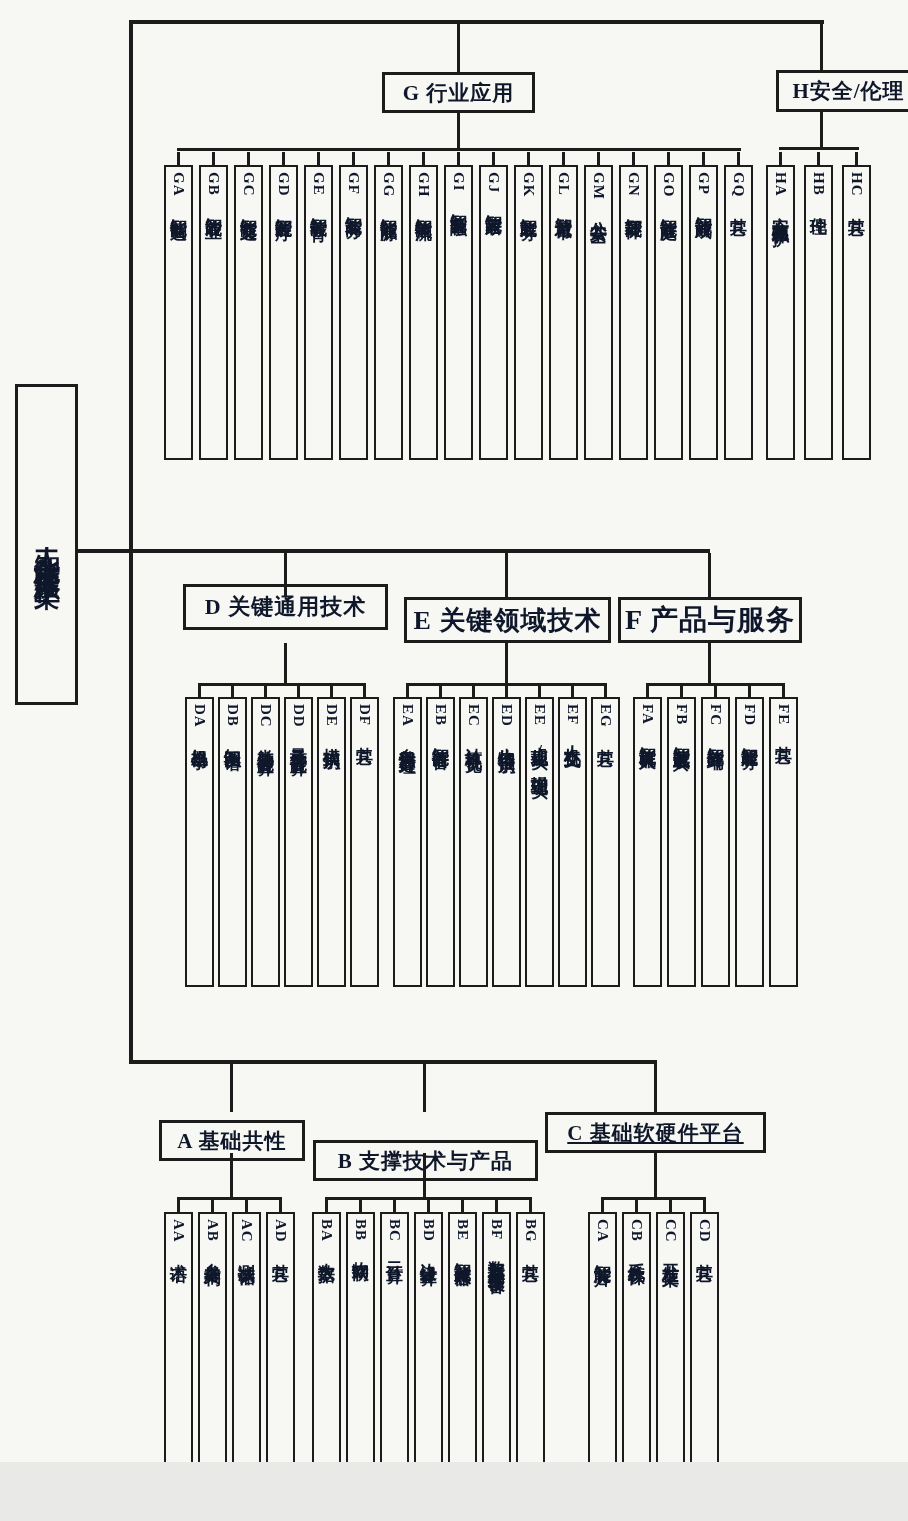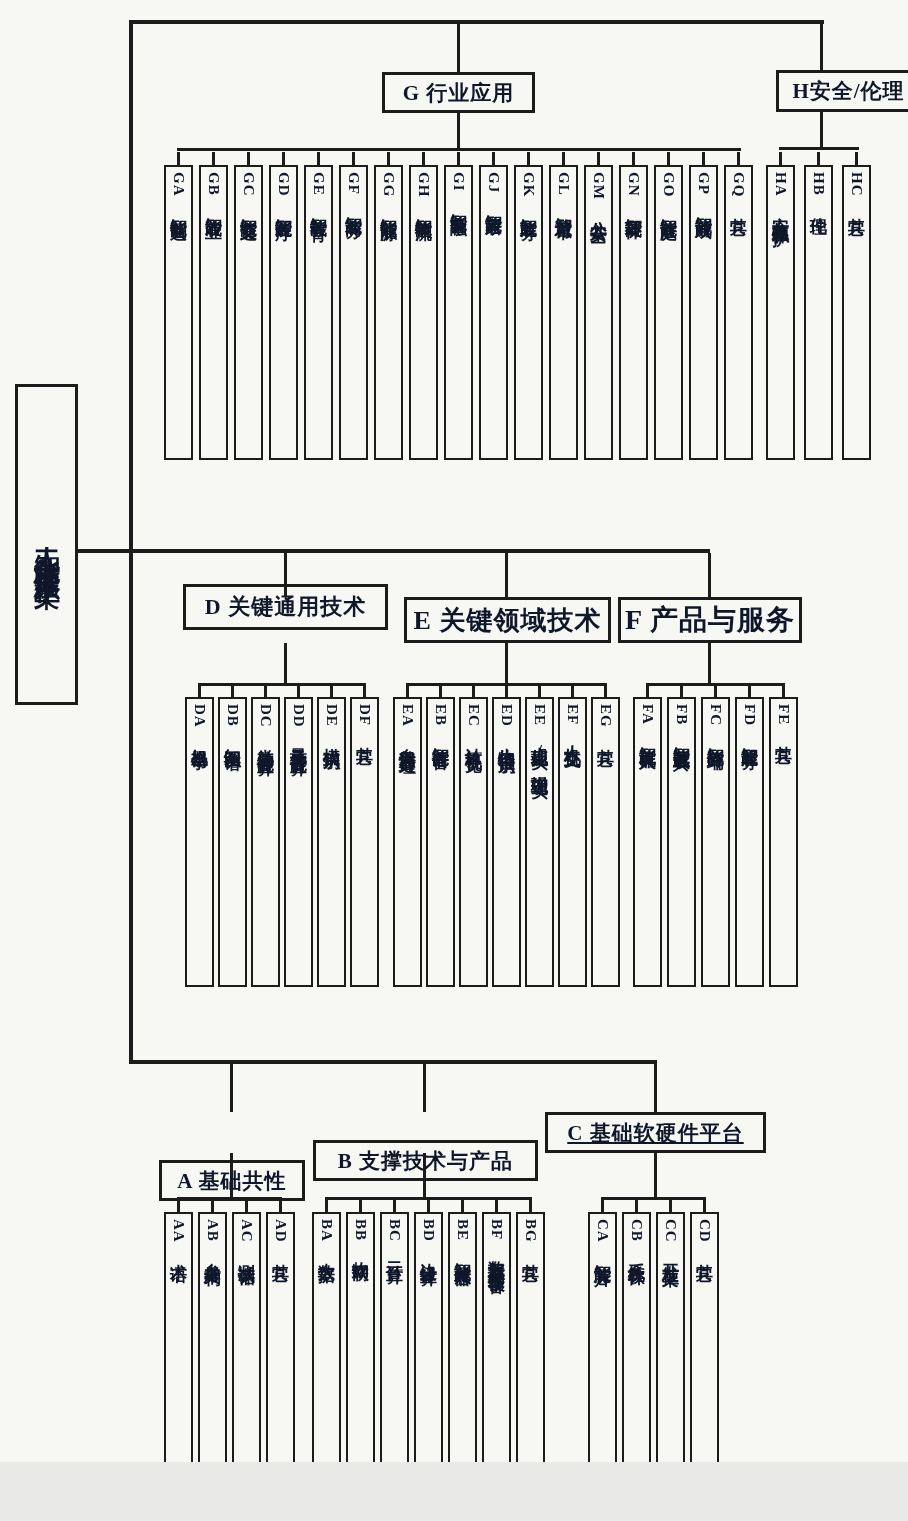--- a/index.html
+++ b/index.html
@@ -45,21 +45,21 @@
     position:absolute;border:3px solid #1c1c1c;background:transparent;
     display:flex;align-items:center;justify-content:center;
     font-weight:700;font-size:21px;letter-spacing:1px;white-space:nowrap;
     box-sizing:border-box;
   }
   #box-G{left:382px;top:72px;width:153px;height:41px;}
   #box-H{left:776px;top:70px;width:145px;height:42px;justify-content:center;}
   #box-D{left:183px;top:584px;width:205px;height:46px;font-size:22px;}
   #box-E{left:382px;top:597px;width:207px;height:46px;font-size:26px;margin-left:22px;}
   #box-F{left:618px;top:597px;width:184px;height:46px;font-size:28px;}
-  #box-A{left:159px;top:1160px;width:146px;height:41px;}
+  #box-A{left:159px;top:1120px;width:146px;height:41px;}
   #box-B{left:313px;top:1140px;width:225px;height:41px;}
   #box-C{left:545px;top:1112px;width:221px;height:41px;text-decoration:underline;}
 
   
   #frame-box{
     position:absolute;left:15px;top:384px;width:63px;height:321px;
     border:3px solid #1c1c1c;box-sizing:border-box;
     display:flex;align-items:center;justify-content:center;
   }
   #frame-box .vtitle{

